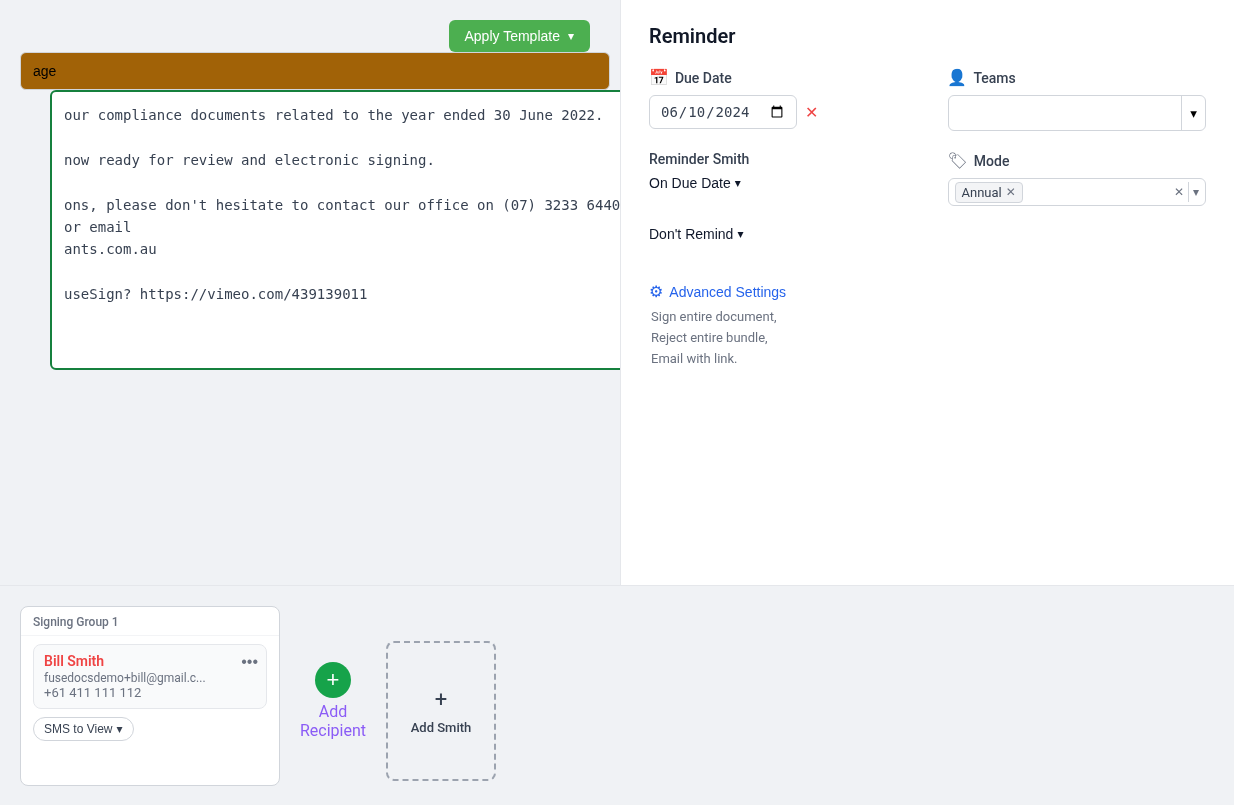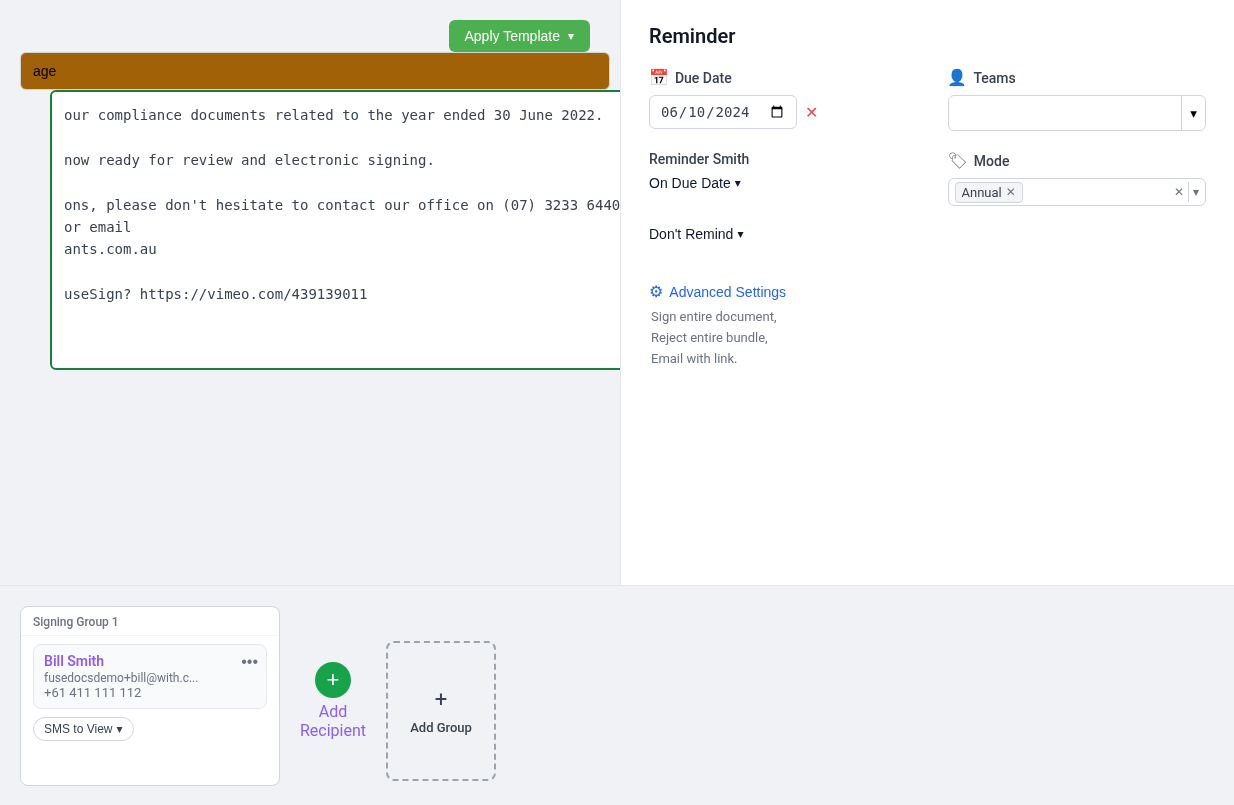--- a/index.html
+++ b/index.html
@@ -327,21 +327,21 @@
       position: relative;
     }
 
     .recipient-info {
       flex: 1;
     }
 
     .recipient-name {
       font-size: 14px;
       font-weight: 600;
-      color: #8b5cf6;
+      color: #ef4444;
     }
 
     .recipient-email {
       font-size: 12px;
       color: #6b7280;
       margin-top: 2px;
     }
 
     .recipient-phone {
       font-size: 13px;
@@ -538,37 +538,37 @@
 </div>
 
 <div class="bottom-section">
 
   <div class="signing-group-card">
     <div class="signing-group-header">Signing Group 1</div>
     <div class="signing-group-body">
       <div class="recipient-row">
         <div class="recipient-info">
           <div class="recipient-name">Bill Smith</div>
-          <div class="recipient-email">fusedocsdemo+bill@with.c...</div>
+          <div class="recipient-email">fusedocsdemo+bill@gmail.c...</div>
           <div class="recipient-phone">+61 411 111 112</div>
         </div>
         <button class="recipient-menu-btn">•••</button>
       </div>
       <div style="margin-top:8px;">
         <button class="sms-to-view-btn">
           <span>SMS to View</span>
           <span>▾</span>
         </button>
       </div>
     </div>
   </div>
 
   <div class="add-recipient-wrapper">
     <button class="add-recipient-btn">+</button>
     <div class="add-recipient-label">Add<br>Recipient</div>
   </div>
 
   <div class="add-group-card">
     <span class="add-group-plus">+</span>
-    <span class="add-group-label">Add Group</span>
+    <span class="add-group-label">Add Smith</span>
   </div>
 
 </div>
 
 </body></html>

